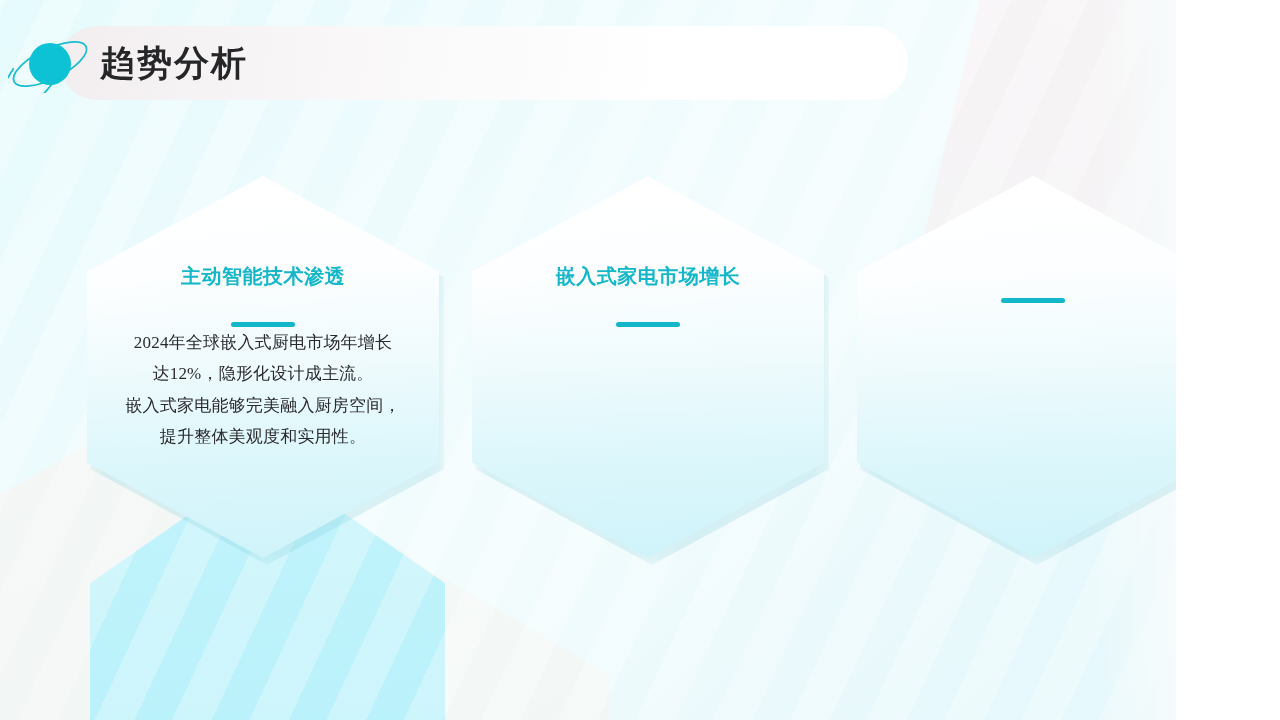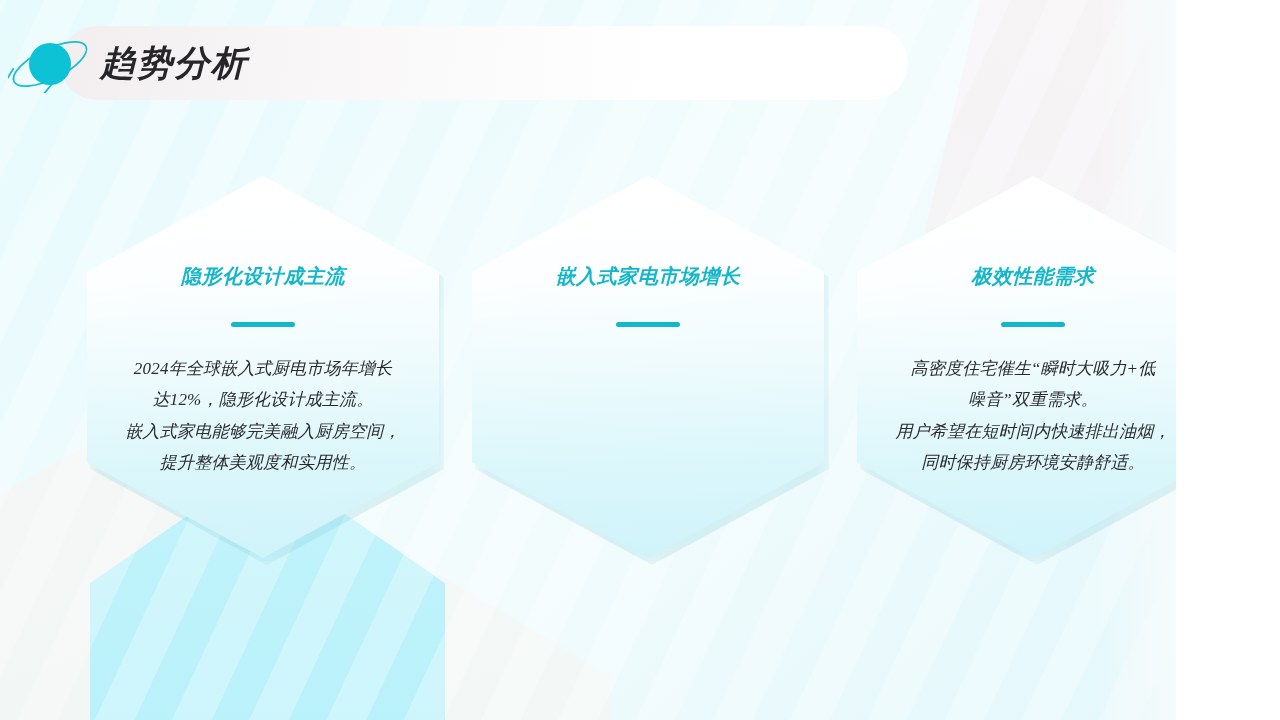--- a/index.html
+++ b/index.html
@@ -10,21 +10,20 @@
     font-family:"Liberation Sans", sans-serif;
   }
 
   
   #slide {
     position:relative;
     width:1176px; height:720px;
     background:
       linear-gradient(135deg, #e6fbfd 0%, #edfbfd 28%, #f3fcfd 55%, #e9f9fc 80%, #e4f8fc 100%);
     overflow:hidden;
-    font-style:italic;
   }
 
   
   .bg-stripes{
     position:absolute; inset:-20% -20%;
     background:repeating-linear-gradient(
         115deg,
         rgba(255,255,255,0)   0px,
         rgba(255,255,255,0)   34px,
         rgba(255,255,255,.55) 34px,
@@ -152,21 +151,20 @@
     letter-spacing:.5px;
     line-height:1.2;
   }
   .card-rule{
     width:64px; height:5px;
     border-radius:3px;
     background:#14b6c9;
     margin:34px auto 0;
   }
   .card-body{
-    margin-top:26px;
     font-family:"Liberation Serif", serif;
     font-size:17px;
     line-height:1.85;
     color:#2a2a2e;
     white-space:pre-line;
     letter-spacing:.2px;
   }
 
   
   #card-0 { left:87px;  top:176px; }
@@ -200,21 +198,21 @@
     <div class="header-title">趋势分析</div>
   </div>
 
   <div class="cards">
 
     <div class="hexcard" id="card-0">
       <div class="shadow"></div>
       <div class="face"></div>
       <div class="rim"></div>
       <div class="content">
-        <div class="card-title">隐形化设计成主流</div>
+        <div class="card-title">主动智能技术渗透</div>
         <div class="card-rule"></div>
         <div class="card-body">2024年全球嵌入式厨电市场年增长
 达12%，隐形化设计成主流。
 嵌入式家电能够完美融入厨房空间，
 提升整体美观度和实用性。</div>
       </div>
     </div>
 
     <div class="hexcard" id="card-1">
       <div class="shadow"></div>
@@ -224,23 +222,18 @@
         <div class="card-title">嵌入式家电市场增长</div>
         <div class="card-rule"></div>
       </div>
     </div>
 
     <div class="hexcard" id="card-2">
       <div class="shadow"></div>
       <div class="face"></div>
       <div class="rim"></div>
       <div class="content">
-        <div class="card-title">极效性能需求</div>
         <div class="card-rule"></div>
-        <div class="card-body">高密度住宅催生“瞬时大吸力+低
-噪音”双重需求。
-用户希望在短时间内快速排出油烟，
-同时保持厨房环境安静舒适。</div>
       </div>
     </div>
 
   </div>
 </div>
 
 </body></html>

